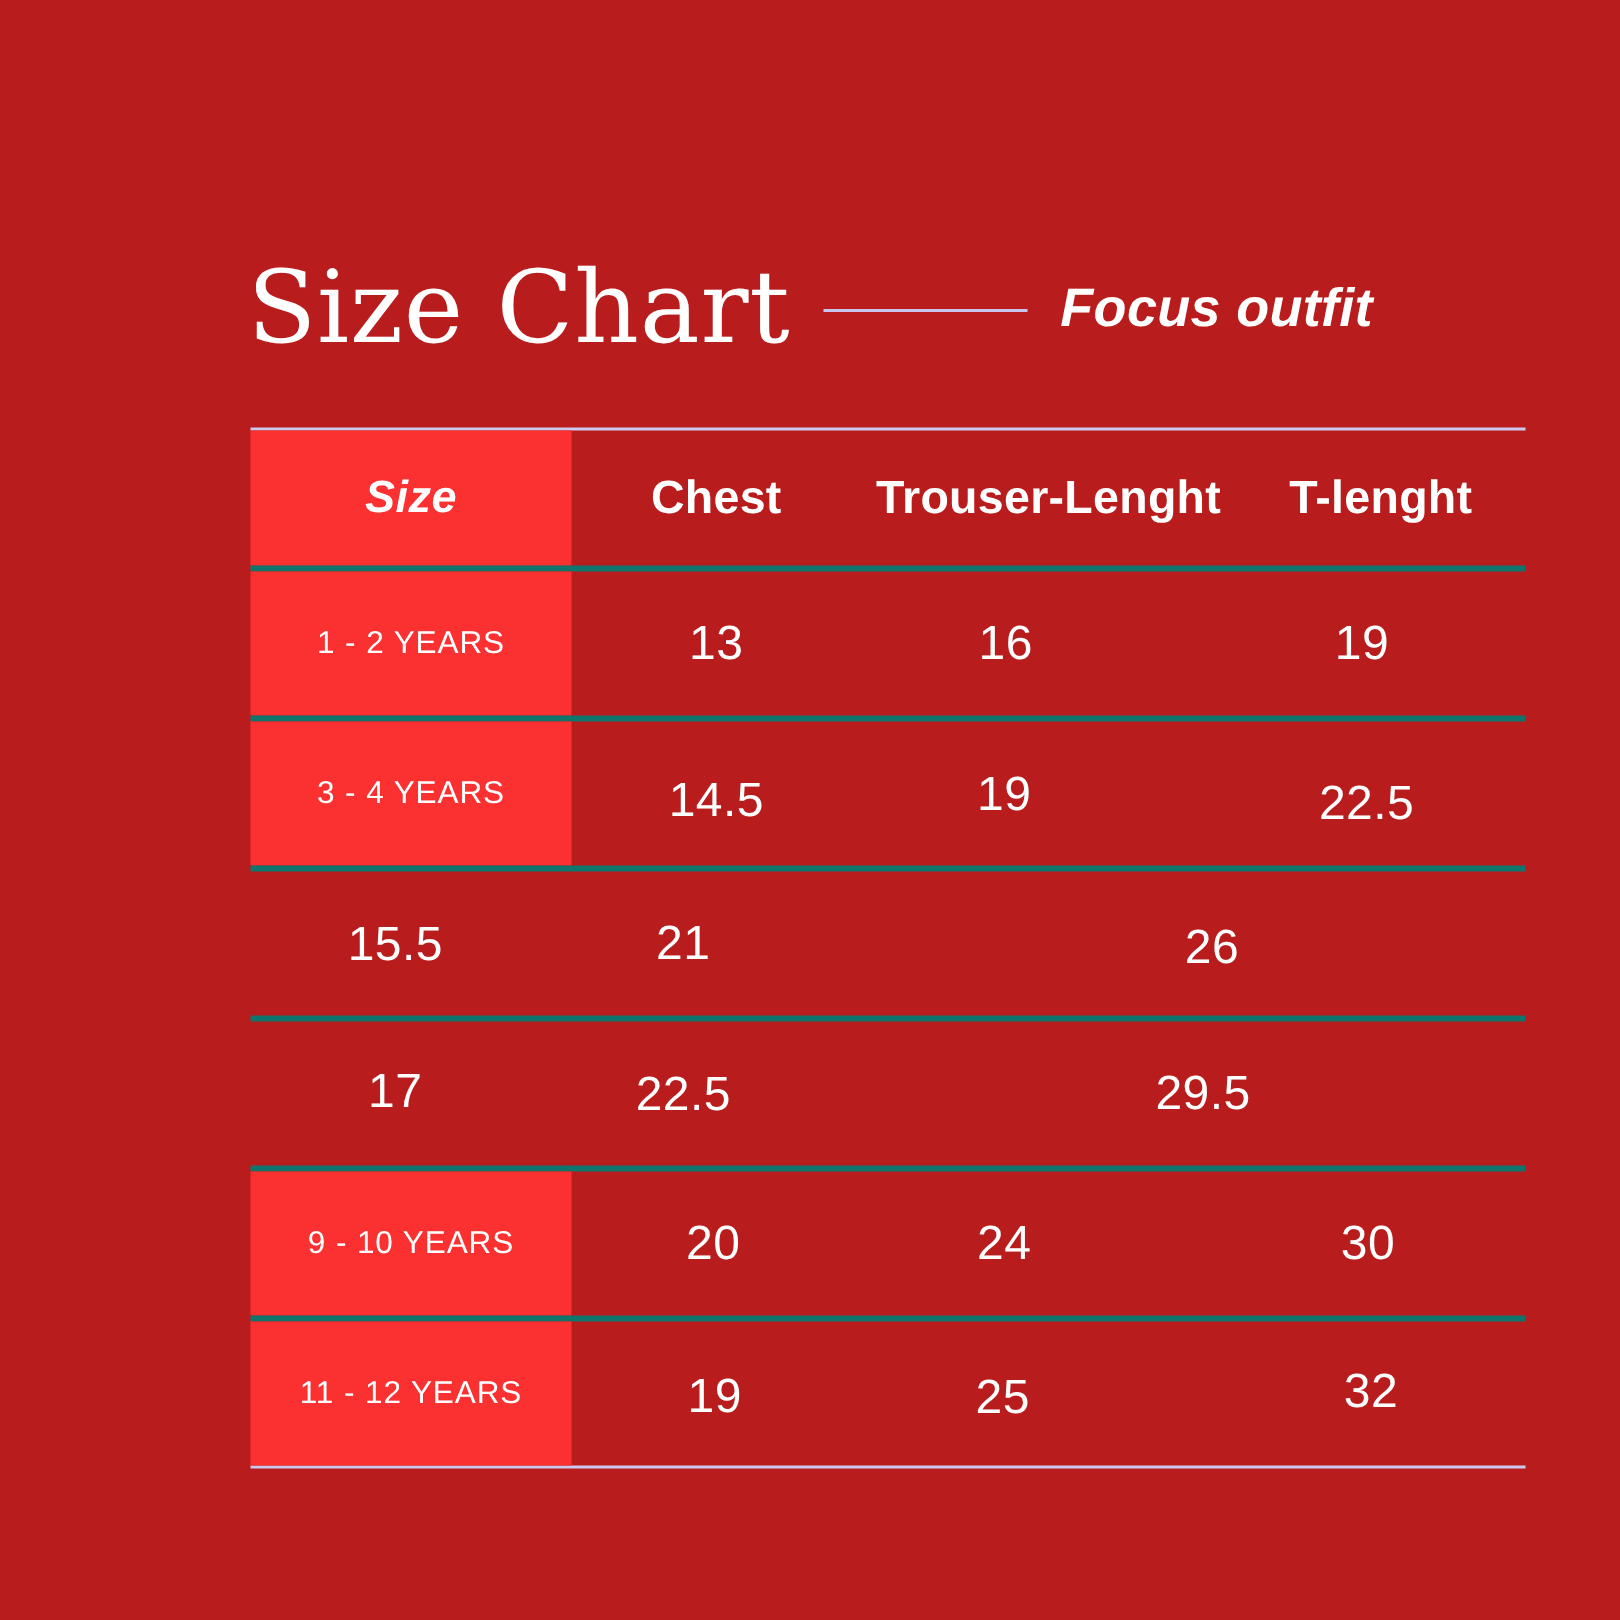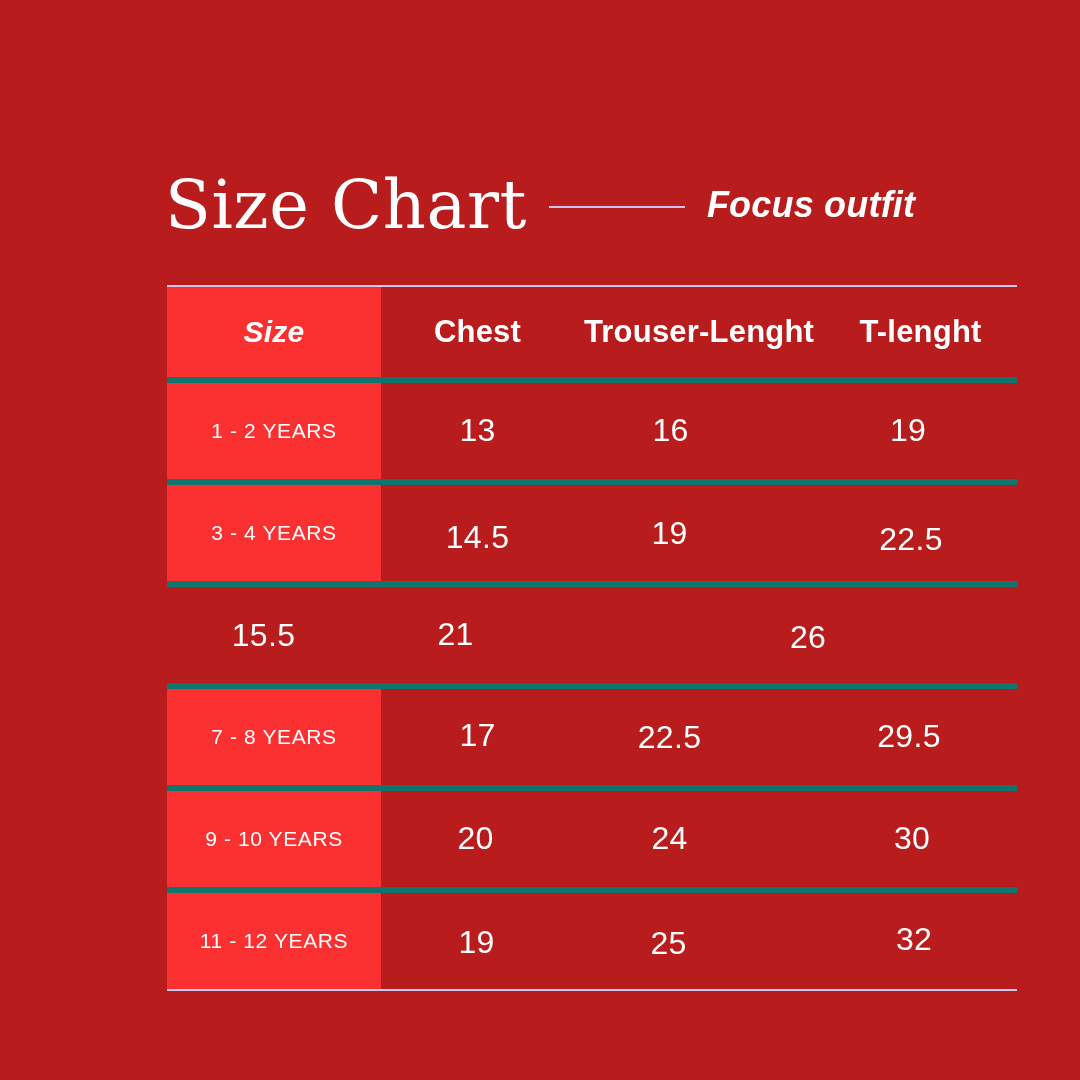--- a/index.html
+++ b/index.html
@@ -67,21 +67,21 @@
     border-top: 2px solid #cdc9ee;
     border-bottom: 2px solid #cdc9ee;
     box-sizing: content-box;
   }
   .row {
     display: flex;
     align-items: stretch;
     position: relative;
   }
   .row + .row {
-    border-top: 6px solid #0f766e;
+    border-top: 4px solid #0f766e;
   }
   .head-row { height: 90px; }
   .body-row { height: 96px; }
 
   .cell {
     display: flex;
     align-items: center;
     justify-content: center;
     box-sizing: border-box;
   }
@@ -183,21 +183,20 @@
       <div class="cell col-trouser">22.5</div>
     </div>
 
     <div class="row body-row j-c">
       <div class="cell col-chest">15.5</div>
       <div class="cell col-tlen">21</div>
       <div class="cell col-trouser">26</div>
     </div>
 
     <div class="row body-row j-d">
-      <div class="cell col-size">7 - 8 YEARS</div>
       <div class="cell col-chest">17</div>
       <div class="cell col-tlen">22.5</div>
       <div class="cell col-trouser">29.5</div>
     </div>
 
     <div class="row body-row j-e">
       <div class="cell col-size">9 - 10 YEARS</div>
       <div class="cell col-chest">20</div>
       <div class="cell col-tlen">24</div>
       <div class="cell col-trouser">30</div>

